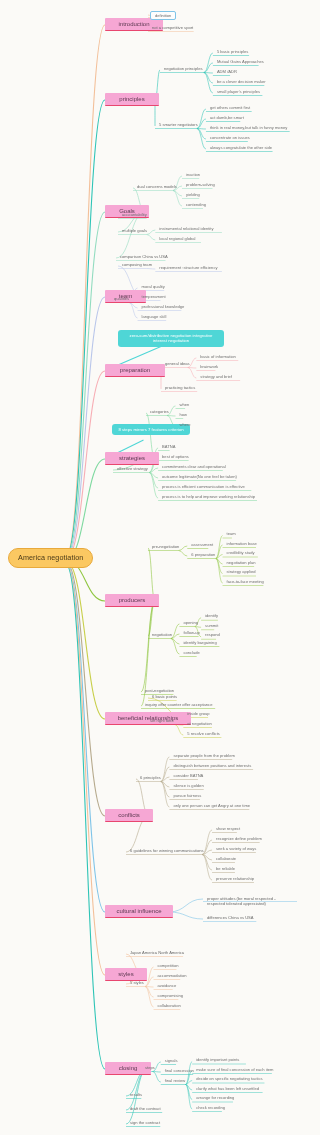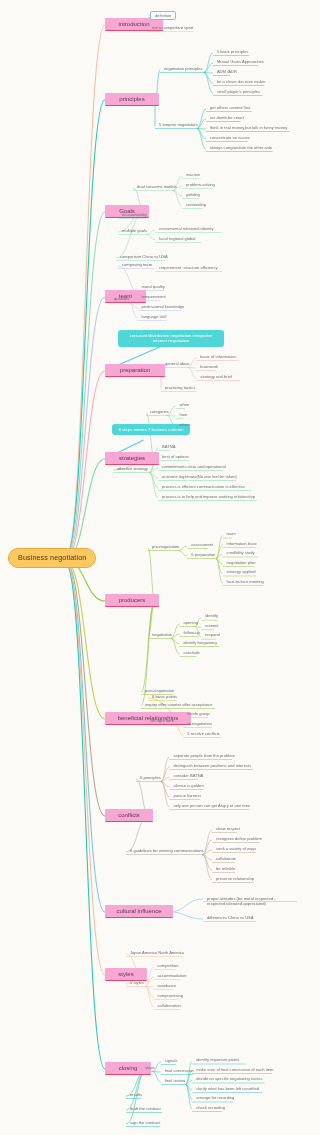--- a/index.html
+++ b/index.html
@@ -250,21 +250,21 @@
       <path d="M185.55,1084.5 C188.85000000000002,1084.5 188.85000000000002,1109 192.15,1109" stroke="#2ec4b6" fill="none" stroke-width="0.5"></path>
       <path d="M192.15,1111.5 H221.9" stroke="#2ec4b6" fill="none" stroke-width="0.45"></path>
       <path d="M147,1069 C136.5,1069 136.5,1096 126,1096" stroke="#2ec4b6" fill="none" stroke-width="0.6"></path>
       <path d="M126,1098.5 H141.3" stroke="#2ec4b6" fill="none" stroke-width="0.5"></path>
       <path d="M147,1069 C136.5,1069 136.5,1110 126,1110" stroke="#2ec4b6" fill="none" stroke-width="0.6"></path>
       <path d="M126,1112.5 H162.2" stroke="#2ec4b6" fill="none" stroke-width="0.5"></path>
       <path d="M147,1069 C136.5,1069 136.5,1124 126,1124" stroke="#2ec4b6" fill="none" stroke-width="0.6"></path>
       <path d="M126,1126.5 H160.3" stroke="#2ec4b6" fill="none" stroke-width="0.5"></path>
     </svg>
   <div id="nodes">
-      <div class="node central" style="left: 8px; top: 548px;">Business negotiation</div>
+      <div class="node central" style="left: 8px; top: 548px;">America negotiation</div>
       <div class="node b1" style="left: 105px; top: 18px; min-width: 44px;">introduction</div>
       <div class="node l2 boxed" style="left: 150px; top: 11px;">definition</div>
       <div class="node l2" style="left: 150px; top: 25px;">not a competitive sport</div>
       <div class="node b1" style="left: 105px; top: 93px; min-width: 40px;">principles</div>
       <div class="node l2" style="left: 162px; top: 66px;">negotiation principles</div>
       <div class="node l3" style="left: 214.9px; top: 49px;">5 basic principles</div>
       <div class="node l3" style="left: 214.9px; top: 59px;">Mutual Gains Approaches</div>
       <div class="node l3" style="left: 214.9px; top: 69px;">ADM /ADR</div>
       <div class="node l3" style="left: 214.9px; top: 79px;">be a clever decision maker</div>
       <div class="node l3" style="left: 214.9px; top: 89px;">small player's principles</div>

